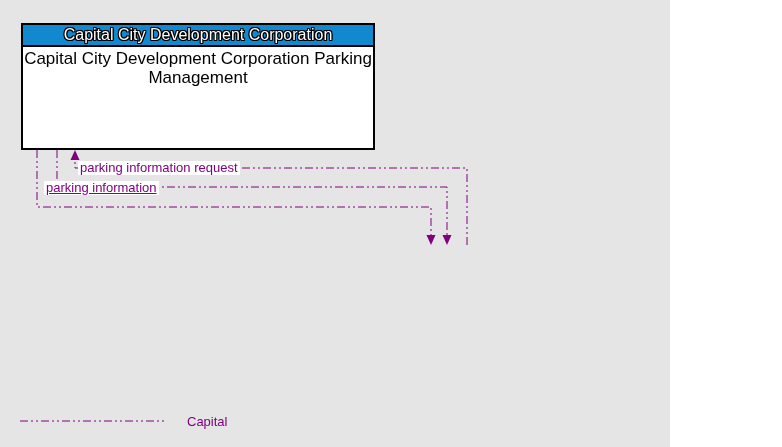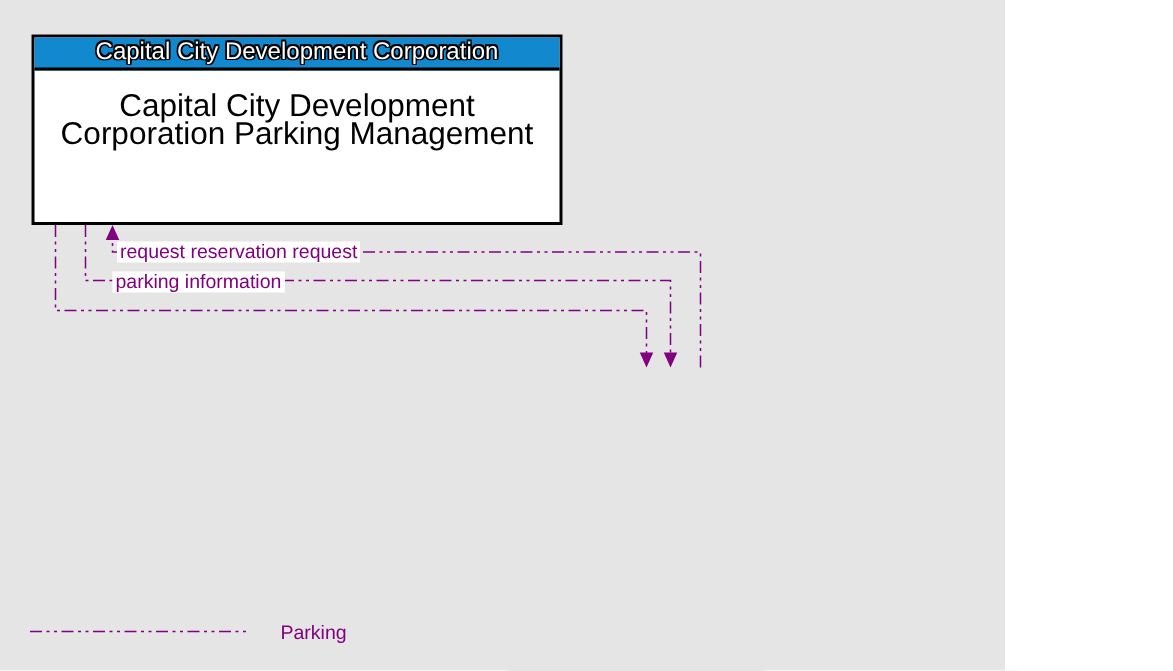--- a/index.html
+++ b/index.html
@@ -37,22 +37,22 @@
     border-bottom: 2px solid #000000;
     color: #ffffff;
     text-shadow: 1px 0 0 #000, -1px 0 0 #000, 0 1px 0 #000, 0 -1px 0 #000,
                  1px 1px 0 #000, -1px -1px 0 #000, 1px -1px 0 #000, -1px 1px 0 #000;
     font-size: 16px;
     text-align: center;
     white-space: nowrap;
     overflow: hidden;
   }
   .entity-box .entity-body {
-    padding-top: 14px;
-    font-size: 21px;
+    padding-top: 2px;
+    font-size: 17px;
     line-height: 19px;
     color: #000000;
     text-align: center;
   }
   .box-capital-city {
     left: 21px;
     top: 23px;
     width: 354px;
     height: 127px;
   }
@@ -65,21 +65,21 @@
   .flow-label {
     position: absolute;
     font-size: 13px;
     line-height: 14px;
     color: #800080;
     background: #ffffff;
     white-space: nowrap;
     padding: 0 2px;
   }
   .label-request      { left: 78px;  top: 161px; }
-  .label-information  { left: 75px;  top: 181px; }
+  .label-information  { left: 44px;  top: 181px; text-decoration: underline; }
   .label-confirmation { left: 39px;  top: 200px; }
   .legend-label {
     position: absolute;
     left: 187px;
     top: 414px;
     font-size: 13px;
     color: #800080;
     white-space: nowrap;
   }
 </style>
@@ -107,18 +107,18 @@
       <polygon points="431,245 426.5,235 435.5,235"></polygon>
     </g>
   </svg>
 
   <div class="entity-box box-capital-city">
     <div class="title-bar">Capital City Development Corporation</div>
     <div class="entity-body">Capital City Development Corporation Parking Management</div>
   </div>
 
 
-  <span class="flow-label label-request">request reservation request</span>
+  <span class="flow-label label-request">parking information request</span>
   <span class="flow-label label-information">parking information</span>
 
-  <span class="legend-label">Parking</span>
+  <span class="legend-label">Capital</span>
 
 </div>
 
 </body></html>

